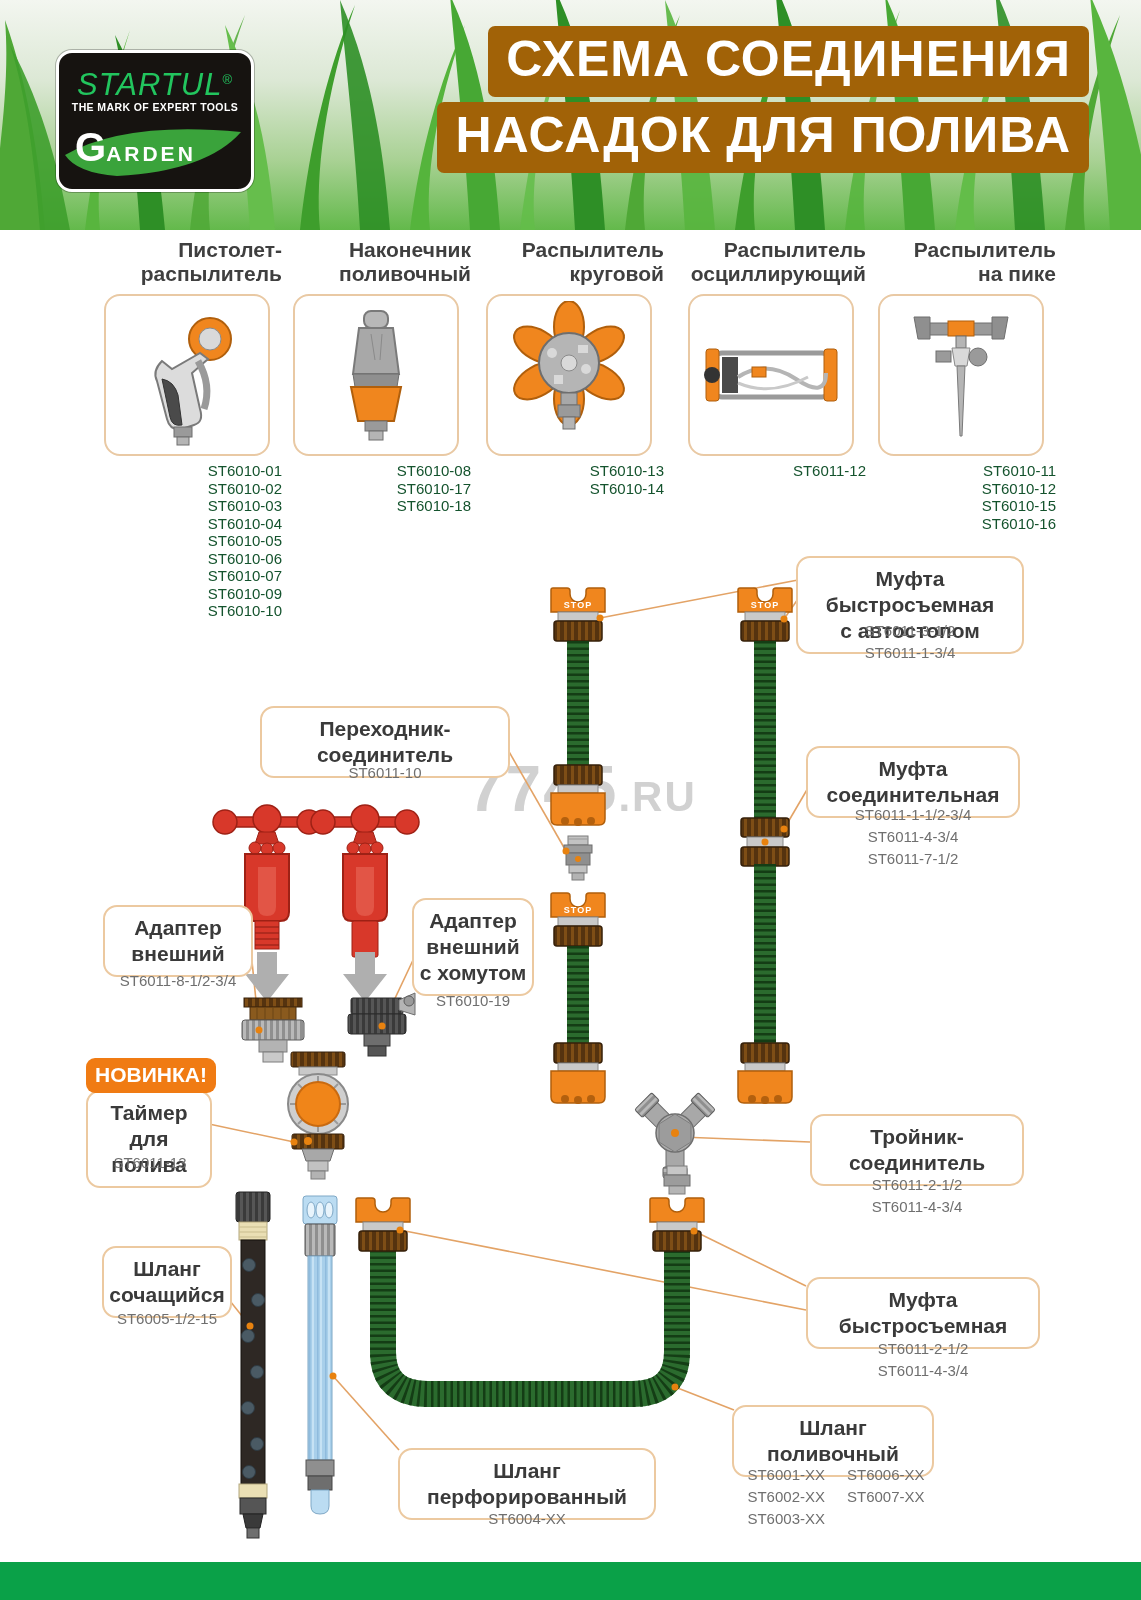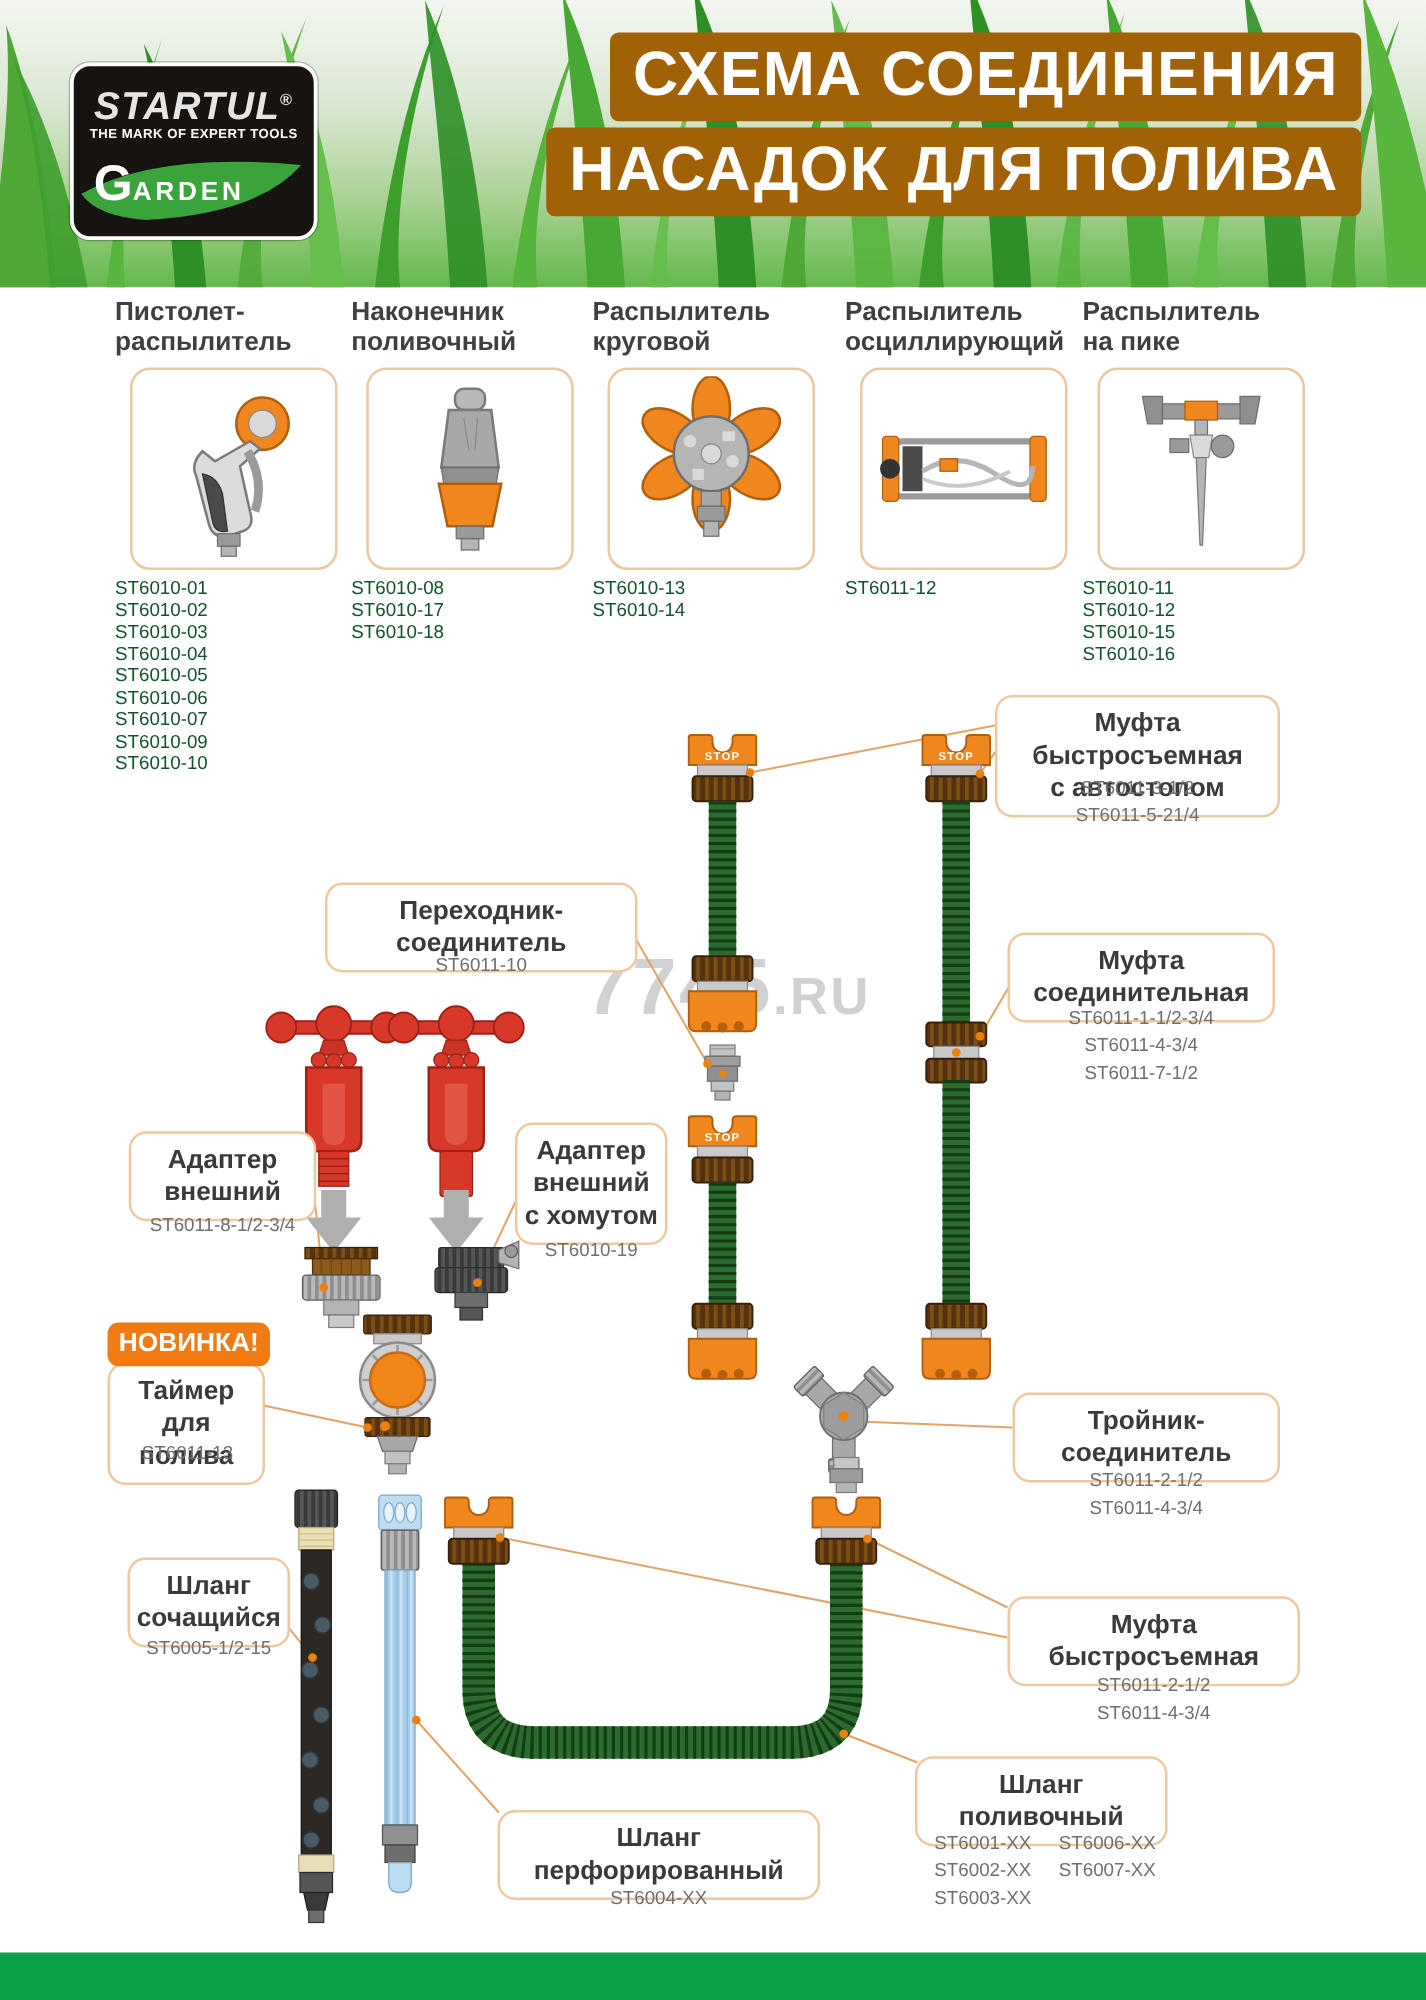--- a/index.html
+++ b/index.html
@@ -4,33 +4,33 @@
 <style>
   html,body{margin:0;padding:0;background:#fff;}
   .page{position:relative;width:1141px;height:1600px;background:#fff;overflow:hidden;
         font-family:"Liberation Sans",sans-serif;}
   
   .hdr{position:absolute;left:0;top:0;width:1141px;height:230px;overflow:hidden;}
   .hdr svg{position:absolute;left:0;top:0;}
   .logo{position:absolute;left:56px;top:50px;width:198px;height:142px;background:#161310;
         border:3px solid #fff;border-radius:16px;box-shadow:0 0 0 1px rgba(0,0,0,.25);
         text-align:center;z-index:4;padding-top:12px;box-sizing:border-box;}
-  .logo-brand{font-size:31px;font-weight:bold;font-style:italic;color:#e5e5e5;letter-spacing:1px;line-height:30px;}
+  .logo-brand{font-size:31px;font-weight:normal;font-style:italic;color:#22c55e;letter-spacing:1px;line-height:30px;}
   .logo-brand sup{font-size:13px;font-style:normal;}
   .logo-tag{font-size:10.5px;font-weight:bold;color:#fff;letter-spacing:.4px;margin-top:1px;}
   .logo-garden{position:relative;height:64px;margin-top:6px;}
   .logo-garden svg{position:absolute;left:0;top:0;}
   .logo-garden .txt{position:absolute;left:16px;top:6px;color:#fff;font-weight:bold;}
   .logo-garden .g{font-size:40px;}
   .logo-garden .rest{font-size:21px;letter-spacing:3px;}
   .title-strip{position:absolute;right:52px;background:#a16207;color:#fff;font-weight:bold;
         font-size:50px;letter-spacing:1px;padding:4px 18px 9px;border-radius:7px;z-index:3;white-space:nowrap;}
   .t1{top:26px;} .t2{top:102px;margin-left:13px;}
   
-  .product{position:absolute;top:238px;width:190px;text-align:left;z-index:3;}
+  .product{position:absolute;top:238px;width:190px;text-align:right;z-index:3;}
   .p-title{font-size:21px;font-weight:bold;color:#3F3F3F;line-height:24px;}
   .p-box{width:162px;height:158px;margin:8px auto 6px;border:2px solid #E9C9A4;border-radius:16px;
          background:#fff;display:flex;align-items:center;justify-content:center;}
   .p-codes{font-size:15px;line-height:17.5px;color:#14532d;}
   
   .diagram{position:absolute;left:0;top:0;z-index:2;pointer-events:none;}
   .callout{position:absolute;background:#fff;border:2px solid #ECC9A0;border-radius:14px;color:#3A3A3A;
            font-weight:bold;font-size:21px;text-align:center;line-height:26px;padding:8px 4px;z-index:3;box-sizing:border-box;}
   .codes{position:absolute;color:#6F6F6F;font-size:15px;line-height:22px;text-align:center;z-index:3;}
   .badge{position:absolute;background:#F07B13;color:#fff;font-weight:bold;font-size:21px;text-align:center;
@@ -480,21 +480,21 @@
         <circle cx="333" cy="1376" r="3.5"></circle>
     </g>
   </svg>
 
   <div class="callout" style="left:796px;top:556px;width:228px">
     <div>Муфта быстросъемная</div>
     <div>с автостопом</div>
   </div>
   <div class="codes" style="left:796px;top:620px;width:228px">
     <div>ST6011-3-1/2</div>
-    <div>ST6011-5-21/4</div>
+    <div>ST6011-1-3/4</div>
   </div>
 
   <div class="callout" style="left:260px;top:706px;width:250px">
     <div>Переходник-соединитель</div>
   </div>
   <div class="codes" style="left:260px;top:762px;width:250px">
     <div>ST6011-10</div>
   </div>
 
   <div class="callout" style="left:806px;top:746px;width:214px">

